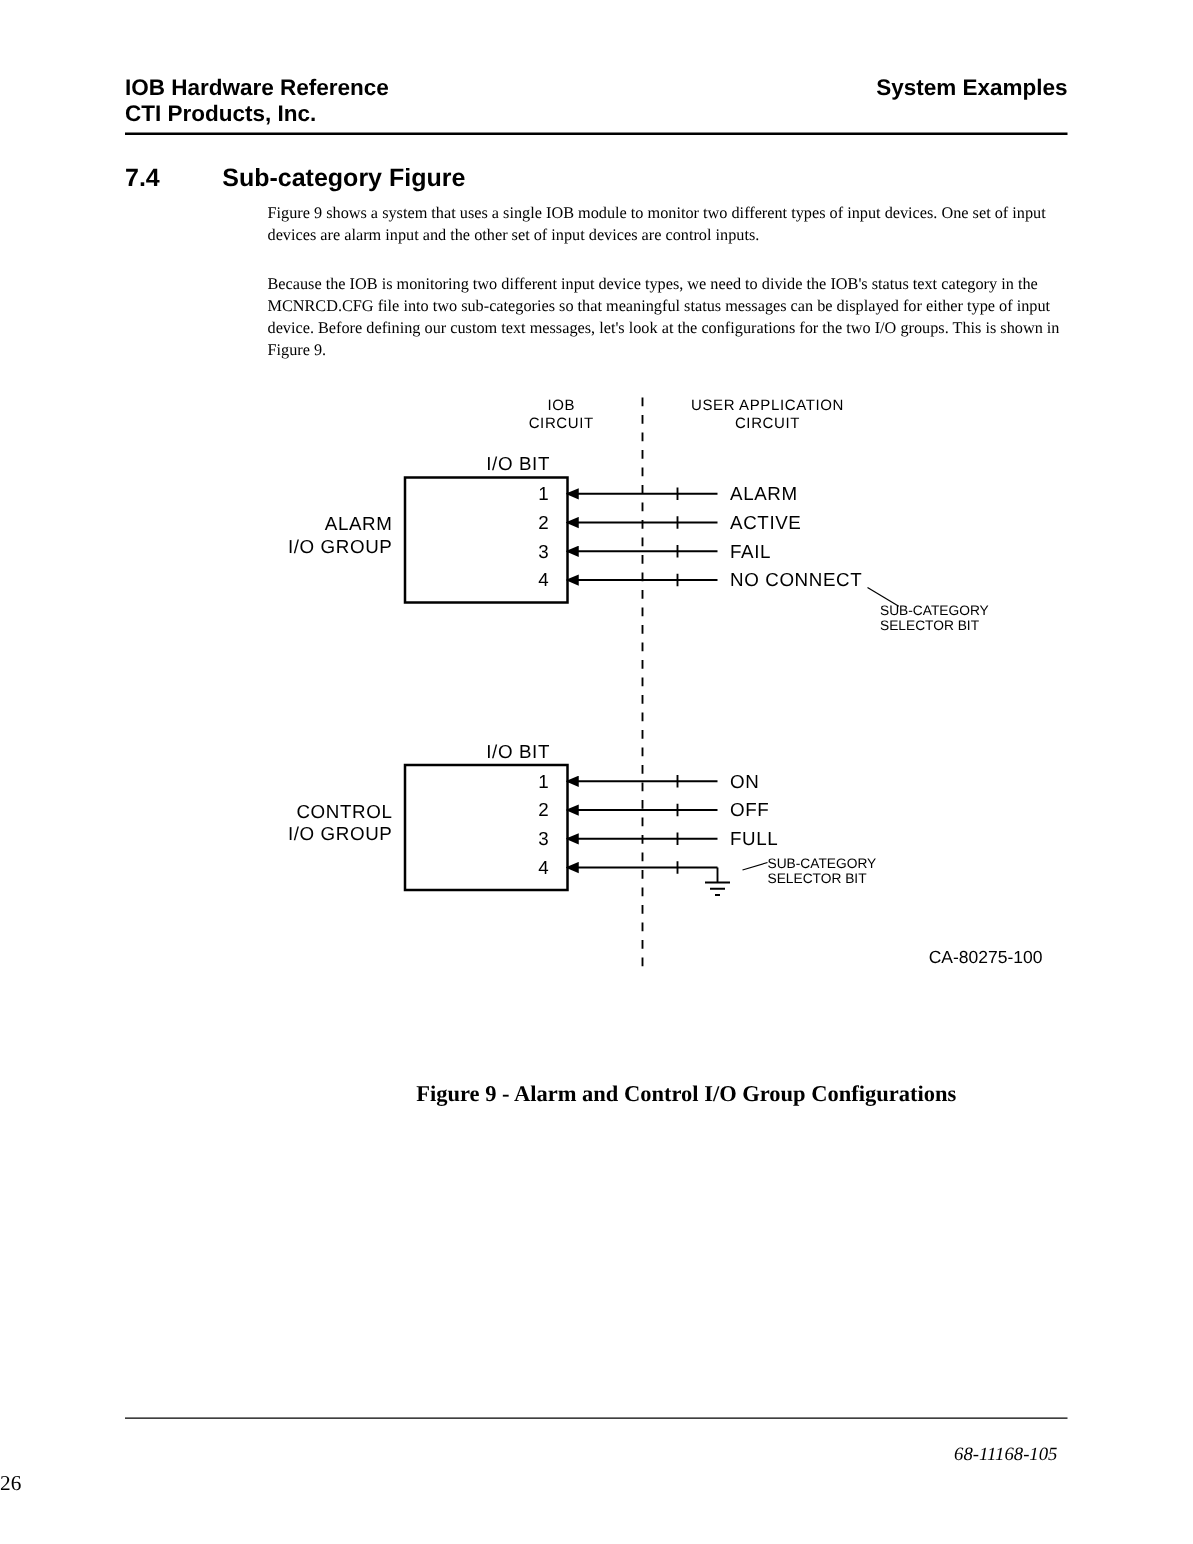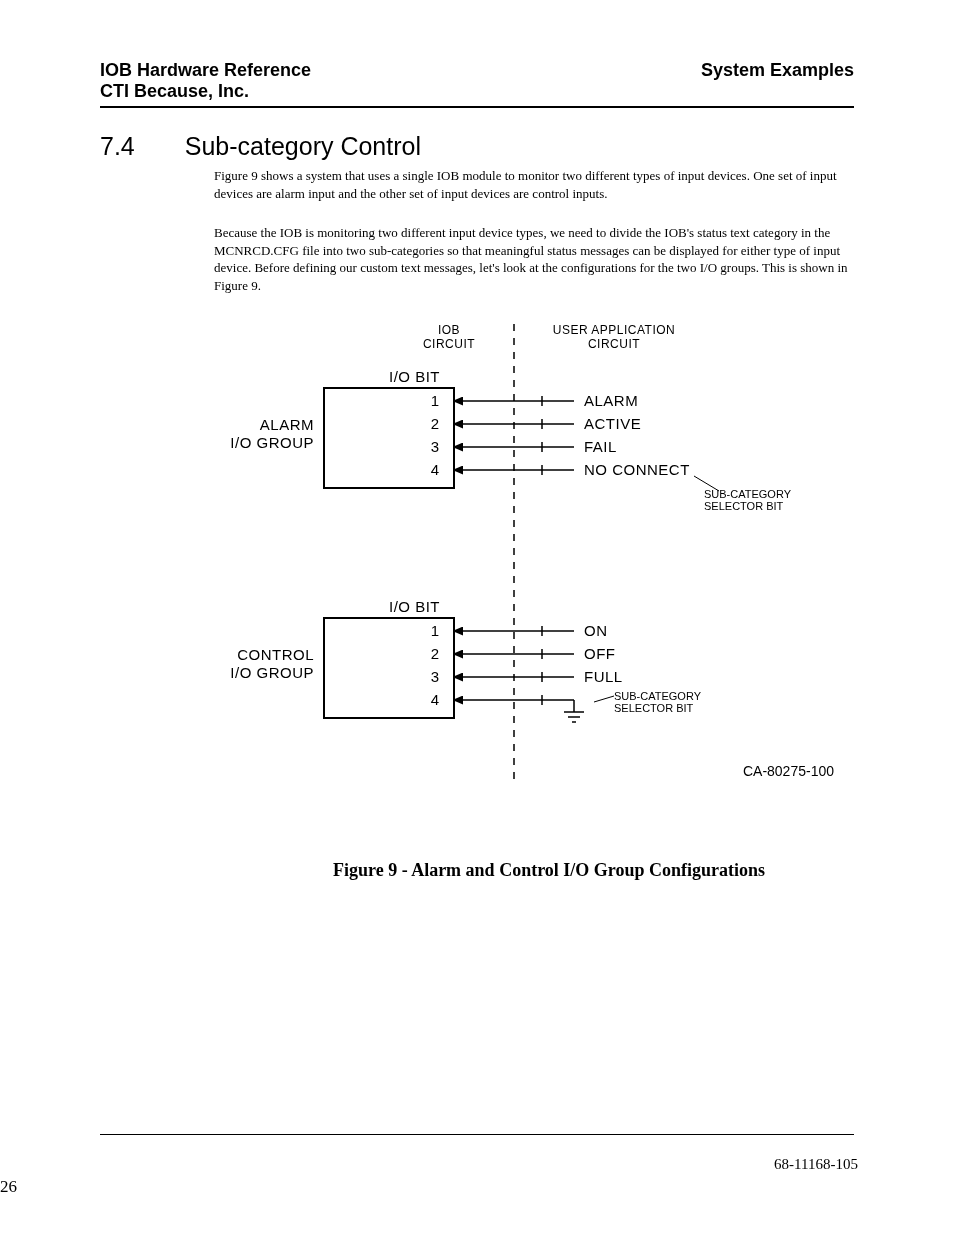--- a/index.html
+++ b/index.html
@@ -31,51 +31,52 @@
     margin: 4px 0 24px 0;
   }
   .section-row {
     display: flex;
     align-items: baseline;
     gap: 50px;
     margin-bottom: 6px;
   }
   .section-num, .section-title {
     font-family: Arial, Helvetica, sans-serif;
-    font-weight: normal;
-    font-size: 25px;
+    font-weight: bold;
+    font-size: 20px;
   }
   .body-text {
     margin-left: 114px;
     font-size: 13px;
     line-height: 1.35;
   }
   .para { margin-bottom: 22px; }
   .figure-wrap {
     margin-left: 114px;
     margin-top: 8px;
   }
   .figure-caption {
     text-align: center;
     font-weight: bold;
     font-size: 18px;
-    margin-top: 40px;
+    margin-top: 50px;
     margin-left: 30px;
   }
   .footer-rule {
     position: absolute;
     left: 100px; right: 100px;
     bottom: 92px;
     border: none;
     border-top: 1.5px solid #000;
   }
   .doc-id {
     position: absolute;
-    right: 96px;
+    right: 108px;
     bottom: 62px;
+    font-style: italic;
     font-size: 15px;
   }
   .page-num {
     position: absolute;
     left: 0; right: 0;
     bottom: 38px;
     text-align: left;
     font-size: 17px;
   }
   
@@ -88,32 +89,32 @@
 </style>
 </head>
 <body>
 
 <div class="page">
 
   <div>
     <div class="header-row">
       <div class="header-left">
         <div>IOB Hardware Reference</div>
-        <div>CTI Because, Inc.</div>
+        <div>CTI Products, Inc.</div>
       </div>
       <div class="header-right">
         <div>System Examples</div>
       </div>
     </div>
     <hr class="header-rule">
   </div>
 
   <div class="section-row">
     <span class="section-num">7.4</span>
-    <span class="section-title">Sub-category Control</span>
+    <span class="section-title">Sub-category Figure</span>
   </div>
 
   <div class="body-text">
     <div class="para">Figure 9 shows a system that uses a single IOB module to monitor two different types of input devices.  One set of input devices are alarm input and the other set of input devices are control inputs.</div>
     <div class="para">Because the IOB is monitoring two different input device types, we need to divide the IOB's status text category in the MCNRCD.CFG file into two sub-categories so that meaningful status messages can be displayed for either type of input device.  Before defining our custom text messages, let's look at the configurations for the two I/O groups.  This is shown in Figure 9.</div>
   </div>
 
   <div class="figure-wrap">
     <svg width="640" height="500" viewBox="0 0 640 500">
 

